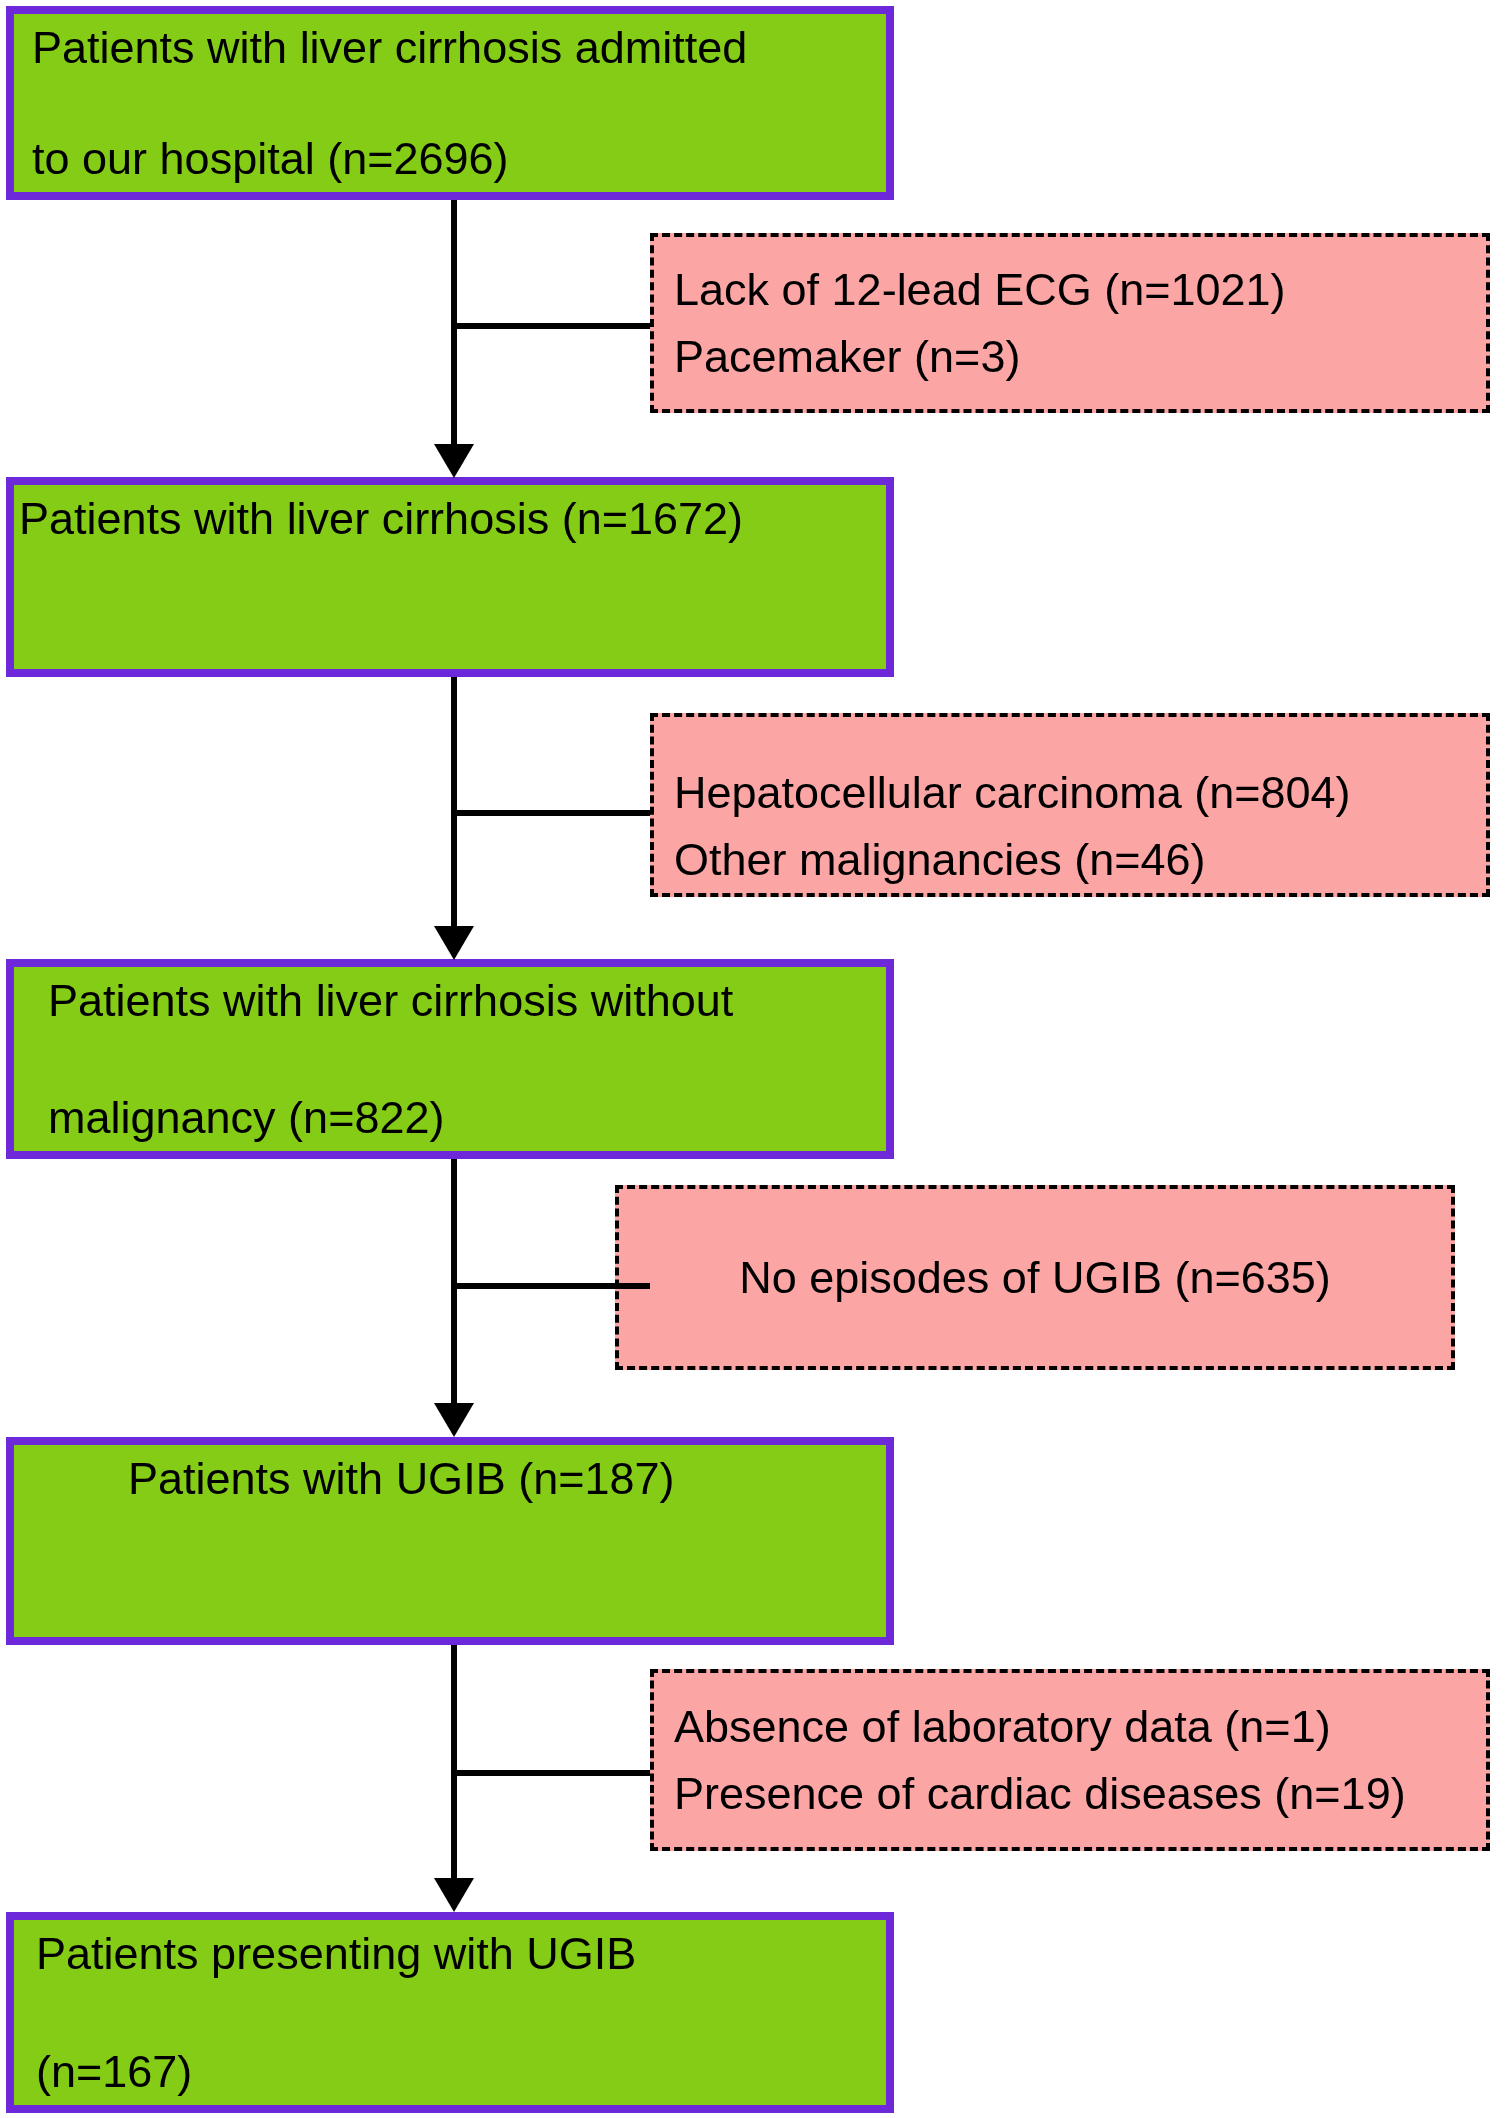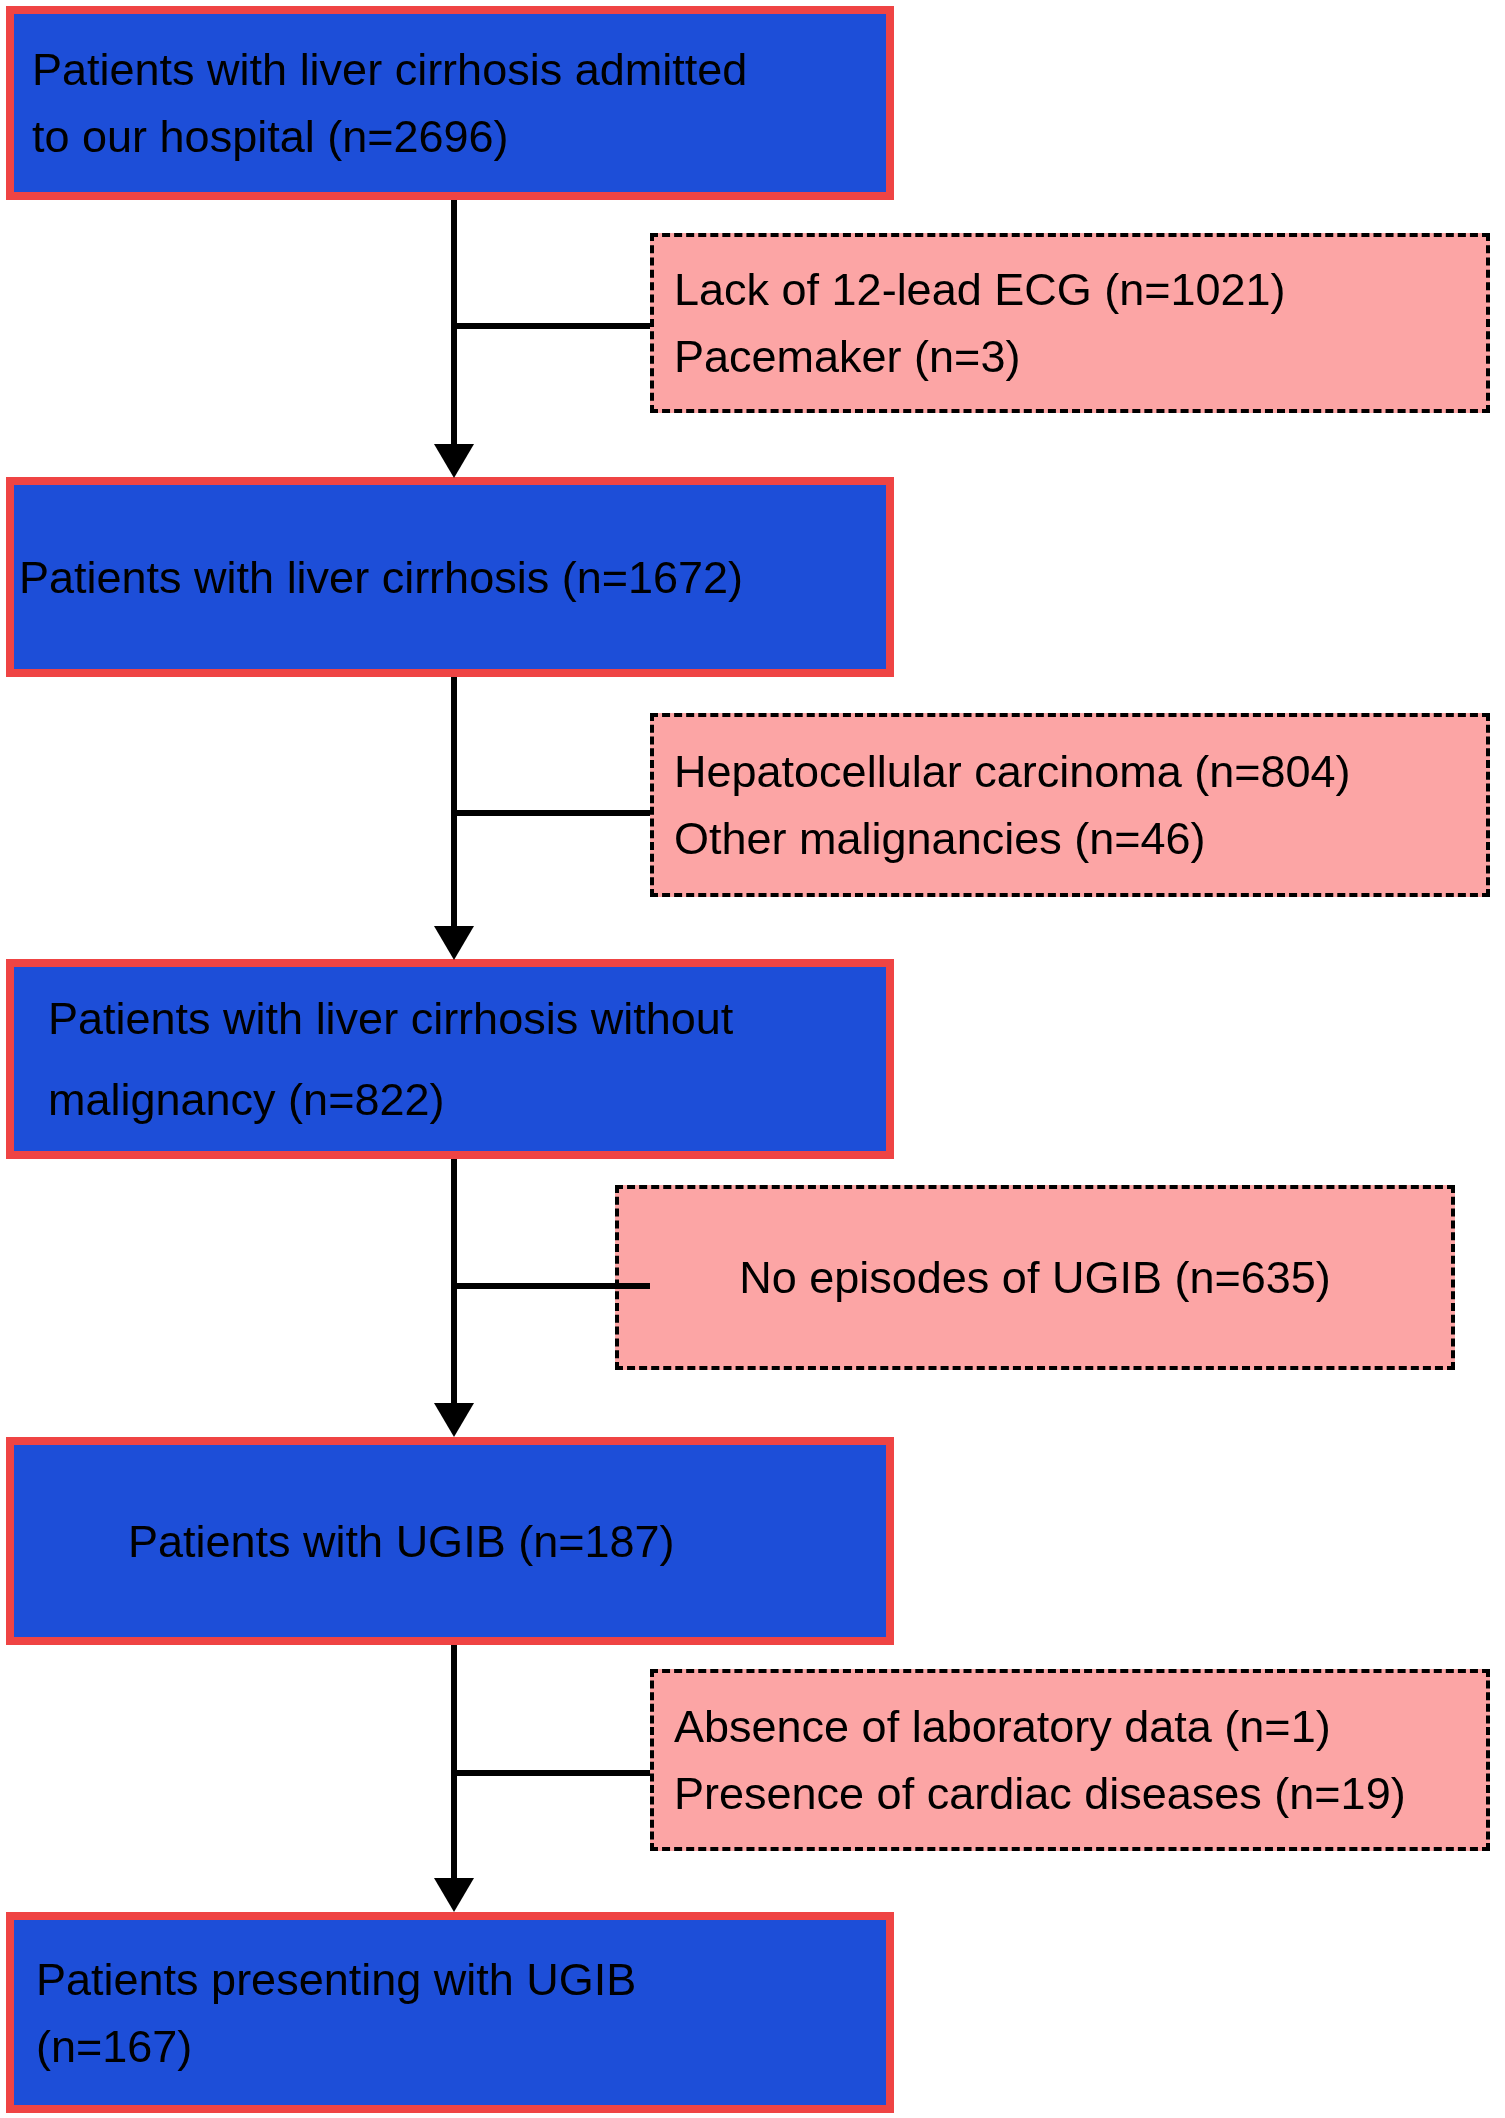--- a/index.html
+++ b/index.html
@@ -12,25 +12,25 @@
     width: 1505px;
     height: 2118px;
     background: #ffffff;
     font-family: "Liberation Sans", sans-serif;
     color: #000000;
     overflow: hidden;
   }
   .sbox {
     position: absolute;
     box-sizing: border-box;
-    border: 8px solid #ef4444;
-    background: #1d4ed8;
+    border: 8px solid #6d28d9;
+    background: #84cc16;
     display: flex;
     flex-direction: column;
-    justify-content: center;
+    justify-content: space-between;
   }
   .dbox {
     position: absolute;
     box-sizing: border-box;
     border: 4px dashed #000000;
     background: #fca5a5;
     display: flex;
     flex-direction: column;
     justify-content: center;
   }
@@ -40,21 +40,21 @@
     white-space: nowrap;
   }
   
   .b1 { left: 6px;  top: 6px;    width: 888px; height: 194px; padding-left: 18px; }
   .b2 { left: 6px;  top: 477px;  width: 888px; height: 200px; padding-left: 5px; }
   .b3 { left: 6px;  top: 959px;  width: 888px; height: 200px; padding-left: 34px; gap: 14px; }
   .b4 { left: 6px;  top: 1437px; width: 888px; height: 208px; padding-left: 114px; }
   .b5 { left: 6px;  top: 1912px; width: 888px; height: 201px; padding-left: 22px; }
   
   .d1 { left: 650px; top: 233px;  width: 840px; height: 180px; padding-left: 20px; }
-  .d2 { left: 650px; top: 713px;  width: 840px; height: 184px; padding-left: 20px; }
+  .d2 { left: 650px; top: 713px;  width: 840px; height: 184px; padding-left: 20px; justify-content: flex-end; }
   .d3 { left: 615px; top: 1185px; width: 840px; height: 185px; align-items: center; }
   .d4 { left: 650px; top: 1669px; width: 840px; height: 182px; padding-left: 20px; }
   
   .vline {
     position: absolute;
     width: 6px;
     background: #000000;
     left: 451px;
   }
   .v1 { top: 200px;  height: 246px; }

